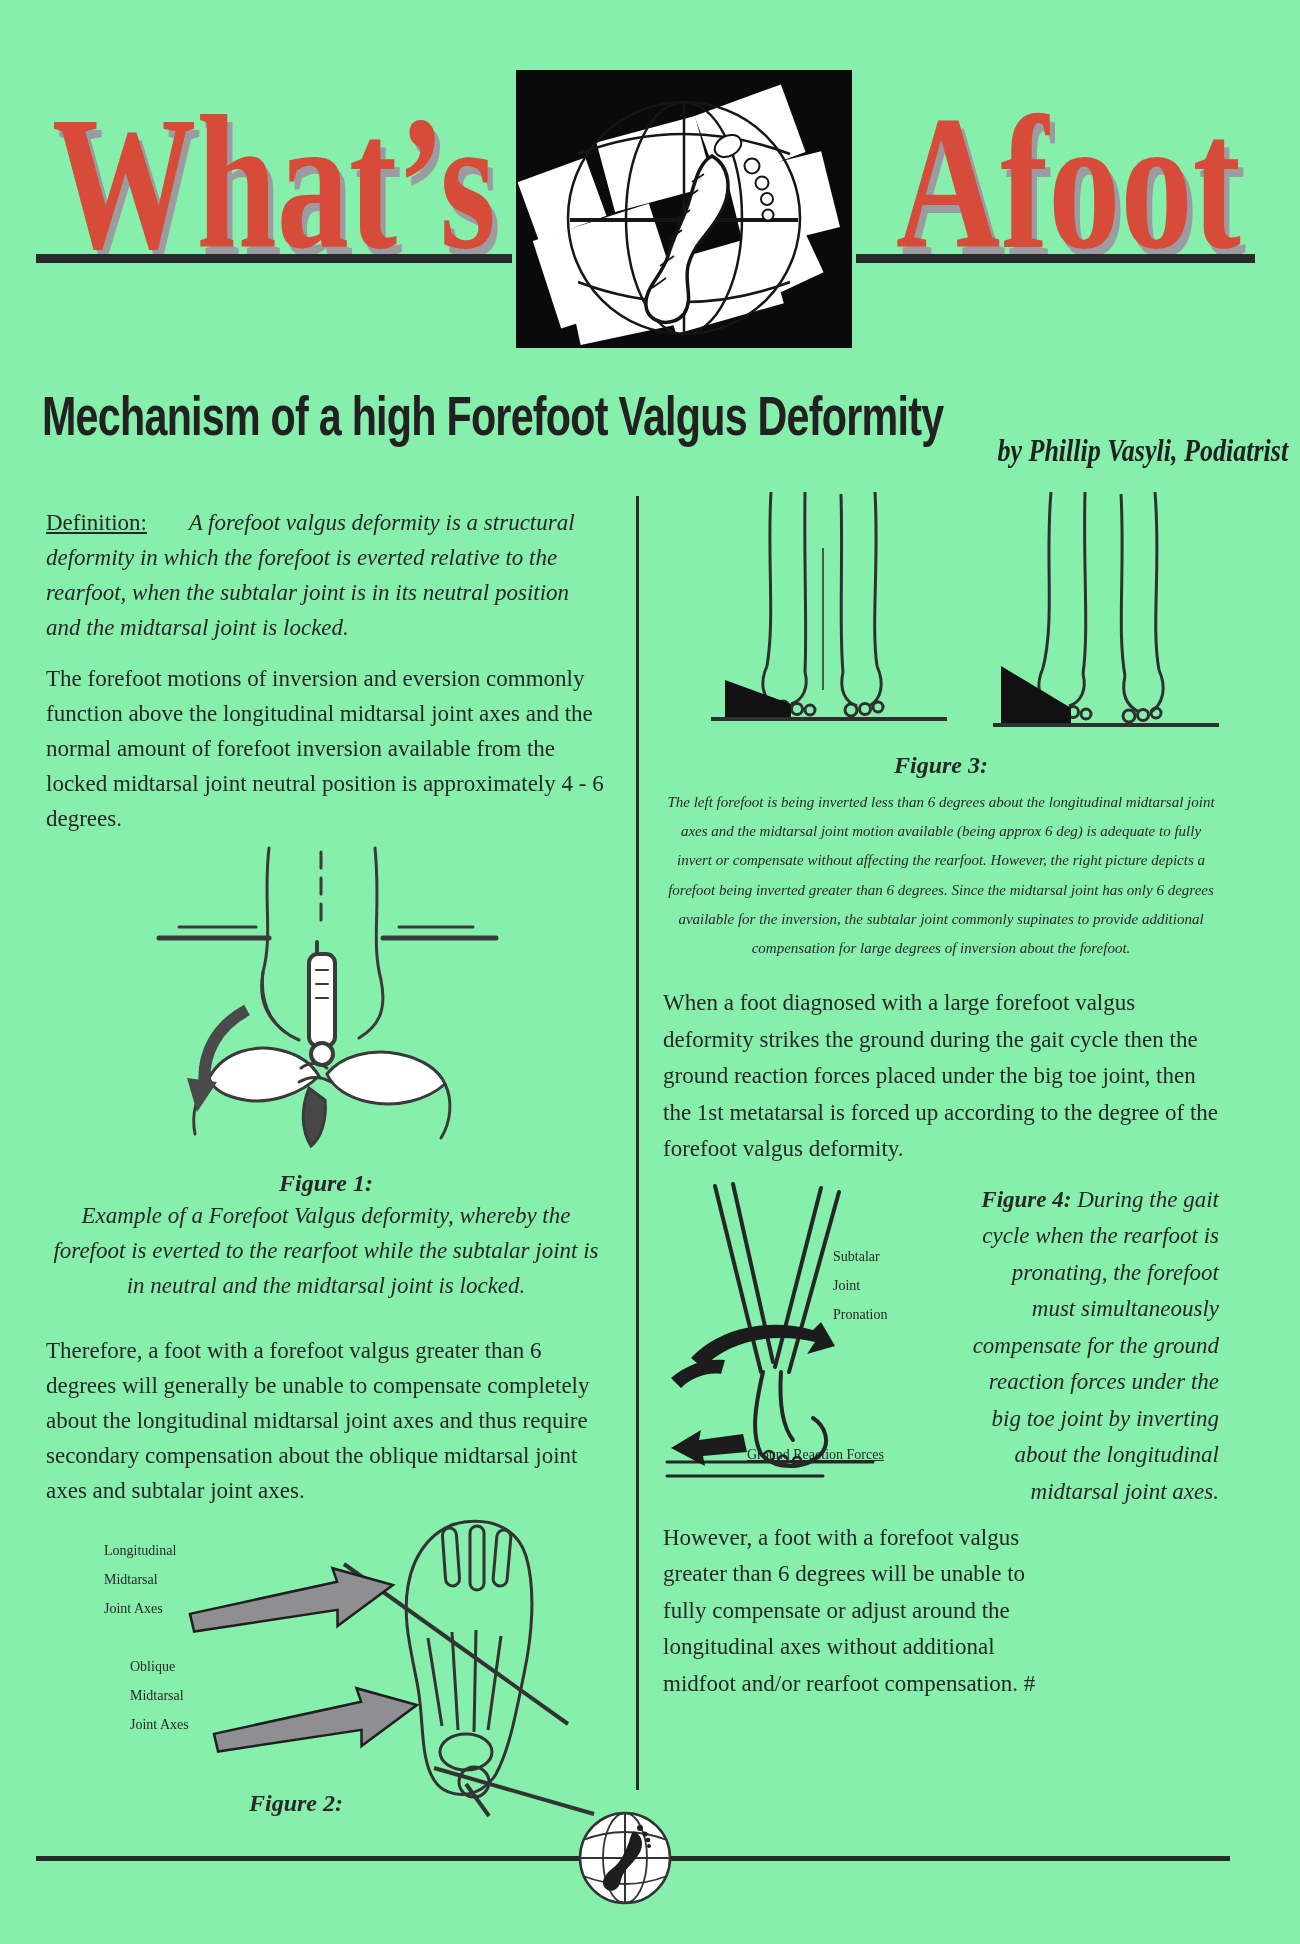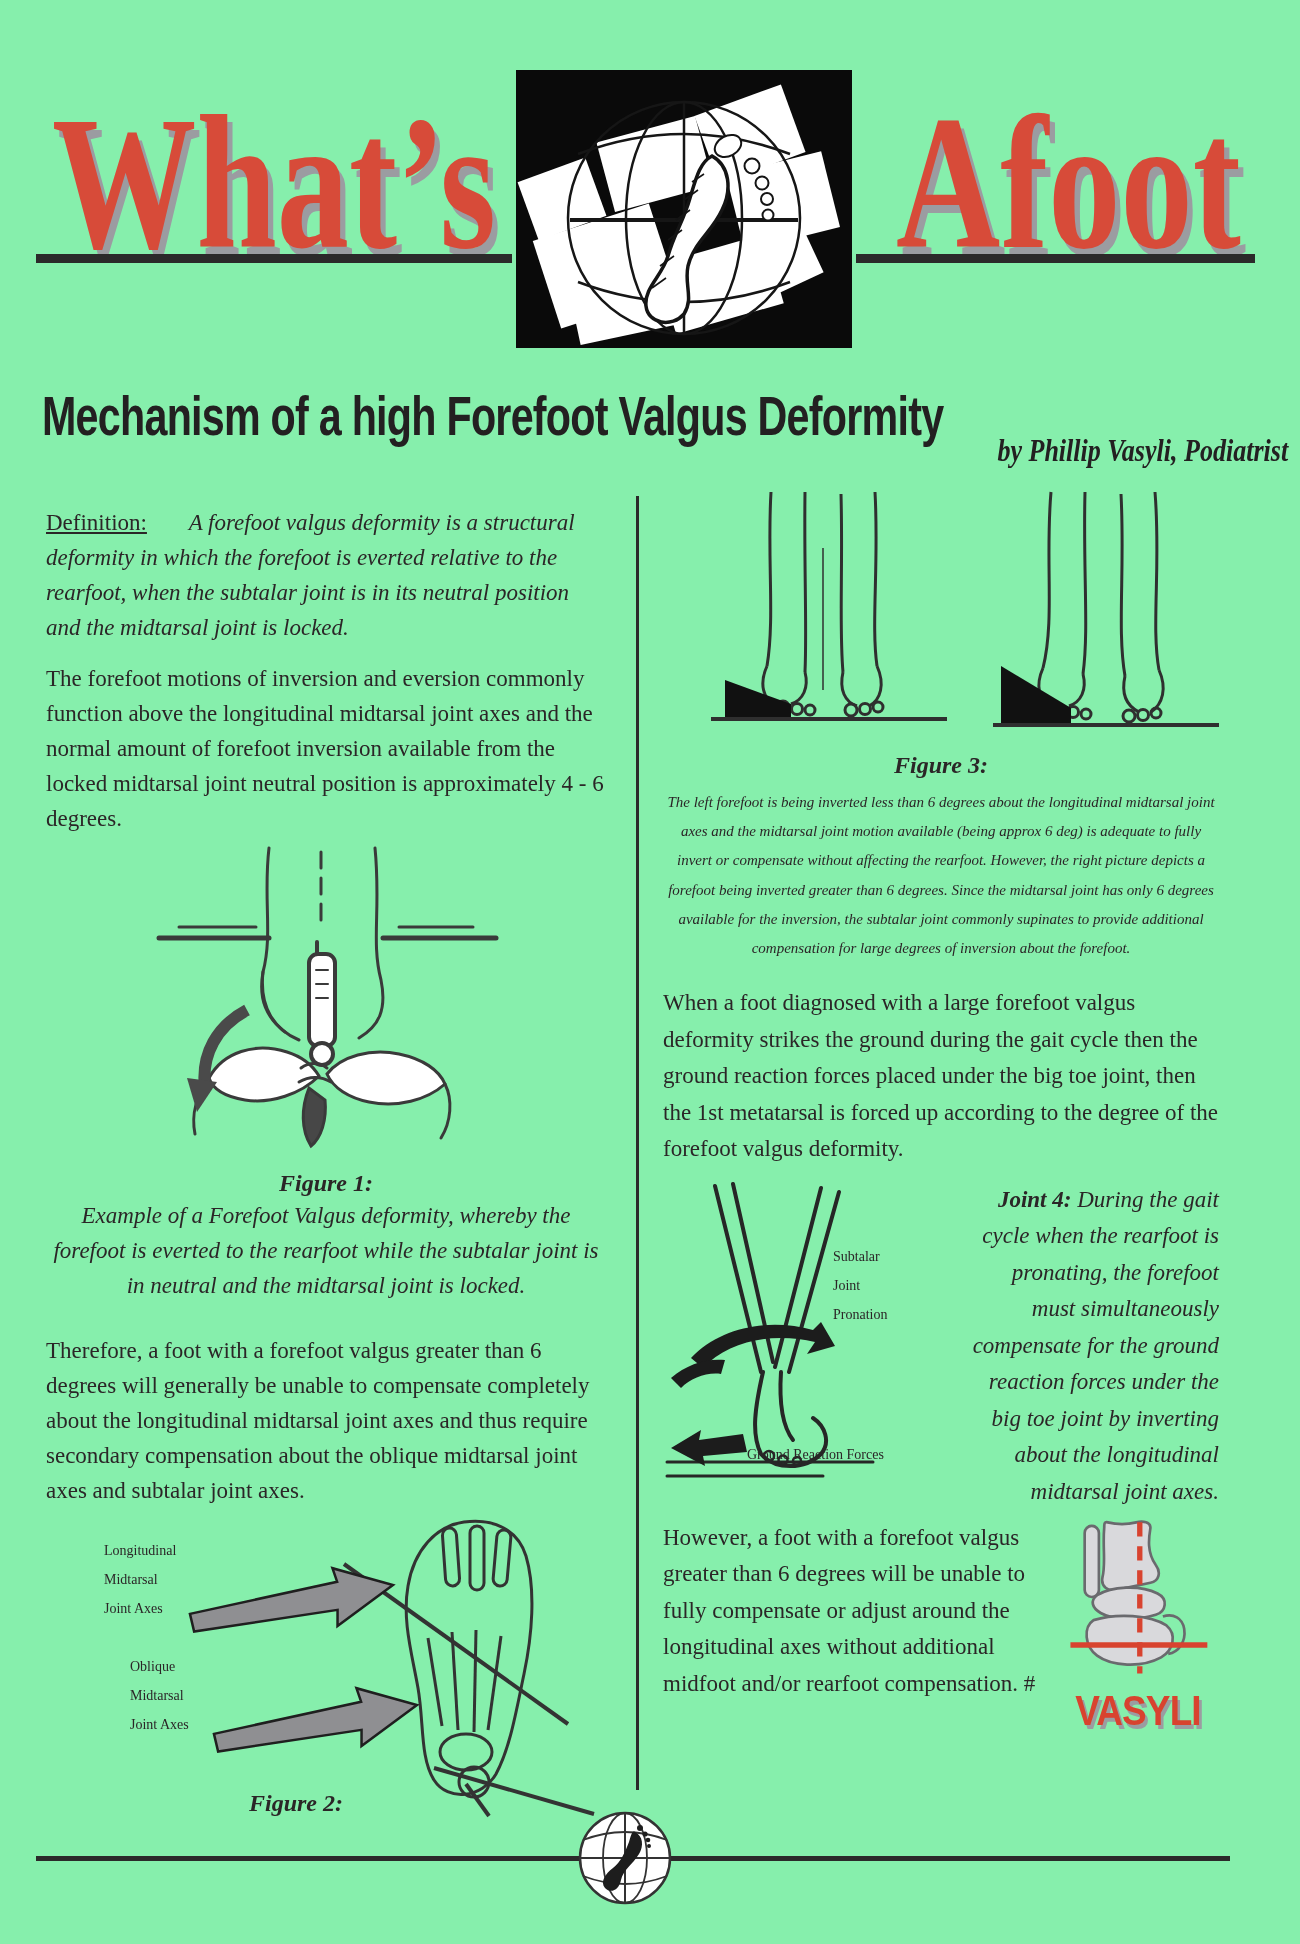--- a/index.html
+++ b/index.html
@@ -55,21 +55,21 @@
   .fig2-svg{position:absolute;left:0;top:0;}
   .fig2-label-long{position:absolute;left:58px;top:20px;}
   .fig2-label-obl{position:absolute;left:84px;top:136px;}
   .fig2-caption{position:absolute;left:0;right:60px;top:272px;}
   .fig3-wrap{height:262px;}
   .fig4-wrap{position:relative;margin-top:14px;height:318px;}
   .fig4-svg{position:absolute;left:0;top:0;}
   .fig4-sub-label{position:absolute;left:170px;top:60px;}
   .fig4-caption{position:absolute;left:300px;right:0;top:0;font-style:italic;font-size:23px;line-height:36.5px;text-align:right;}
   .fig4-caption .inline-fig-label{font-weight:bold;}
-  .fig4-ground-label{position:absolute;left:84px;top:258px;white-space:nowrap;}
+  .fig4-ground-label{position:absolute;left:84px;top:258px;white-space:nowrap;text-decoration:underline;}
   
   .bottom-row{position:relative;margin-top:20px;height:235px;}
   .bottom-par{width:382px;}
   .vasyli{position:absolute;left:394px;top:0;width:162px;text-align:center;}
   .vasyli-word{
     font-family:"Liberation Sans","DejaVu Sans",sans-serif;
     font-weight:bold;font-size:42px;line-height:1;letter-spacing:-1px;
     color:#d8432f;text-shadow:3px 4px 0 #9b9ca1;
     transform:scaleX(0.88);transform-origin:50% 0;margin-top:-4px;
   }
@@ -278,42 +278,28 @@
           <circle cx="134" cy="279" r="4" stroke-width="2.5"></circle>
         </g>
         <path d="M28,176 C58,144 108,136 150,148 L158,140 L172,164 L144,172 L152,160 C112,150 66,158 40,186 Z" fill="#1c1c1c"></path>
         <path d="M8,196 C24,182 44,176 62,178 L58,192 C44,190 28,196 18,206 Z" fill="#1c1c1c"></path>
         <path d="M8,266 L38,248 L36,258 L80,252 L84,270 L40,274 L42,284 Z" fill="#1c1c1c"></path>
       </svg>
       <div class="annotation fig4-sub-label">Subtalar
 Joint
 Pronation</div>
       <div class="fig4-caption">
-        <span class="inline-fig-label">Joint 4:</span>
+        <span class="inline-fig-label">Figure 4:</span>
         <span>During the gait cycle when the rearfoot is pronating, the forefoot must simultaneously compensate for the ground reaction forces under the big toe joint by inverting about the longitudinal midtarsal joint axes.</span>
       </div>
       <div class="annotation fig4-ground-label">Ground Reaction Forces</div>
     </div>
 
     <div class="bottom-row">
       <div class="body-par bottom-par">However, a foot with a forefoot valgus greater than 6 degrees will be unable to fully compensate or adjust around the longitudinal axes without additional midfoot and/or rearfoot compensation. #</div>
-      <div class="vasyli">
-        <svg width="160" height="170" viewBox="0 0 180 190">
-          <g fill="#d9d9dc" stroke="#6a6a6e" stroke-width="3">
-            <rect x="30" y="6" width="16" height="80" rx="8"></rect>
-            <path d="M52,8 C50,30 54,48 50,64 C48,74 56,80 66,78 L104,70 C114,68 116,58 110,50 C100,36 102,20 104,8 C104,2 96,0 88,2 C76,5 64,4 56,2 C52,1 52,4 52,8 Z"></path>
-            <path d="M44,84 C60,74 92,72 112,82 C124,88 122,102 110,106 C88,113 62,112 48,104 C38,98 36,90 44,84 Z"></path>
-            <path d="M40,112 C66,104 104,106 122,118 C134,128 130,146 116,154 C94,166 60,164 44,152 C30,142 28,120 40,112 Z"></path>
-            <path d="M118,108 C130,104 140,110 142,122 C144,136 136,148 124,150" fill="none"></path>
-          </g>
-          <line x1="92" y1="2" x2="92" y2="172" stroke="#d8432f" stroke-width="6" stroke-dasharray="16 11"></line>
-          <line x1="14" y1="140" x2="168" y2="140" stroke="#d8432f" stroke-width="6"></line>
-        </svg>
-        <div class="vasyli-word">VASYLI</div>
-      </div>
     </div>
 
   </div>
 
   <div class="footer-rule"></div>
   <div class="footer-globe">
     <svg width="96" height="96" viewBox="0 0 96 96">
       <circle cx="48" cy="48" r="45" fill="#ffffff" stroke="#333333" stroke-width="2.5"></circle>
       <line x1="48" y1="3" x2="48" y2="93" stroke="#333333" stroke-width="2"></line>
       <line x1="3" y1="48" x2="93" y2="48" stroke="#333333" stroke-width="2"></line>

